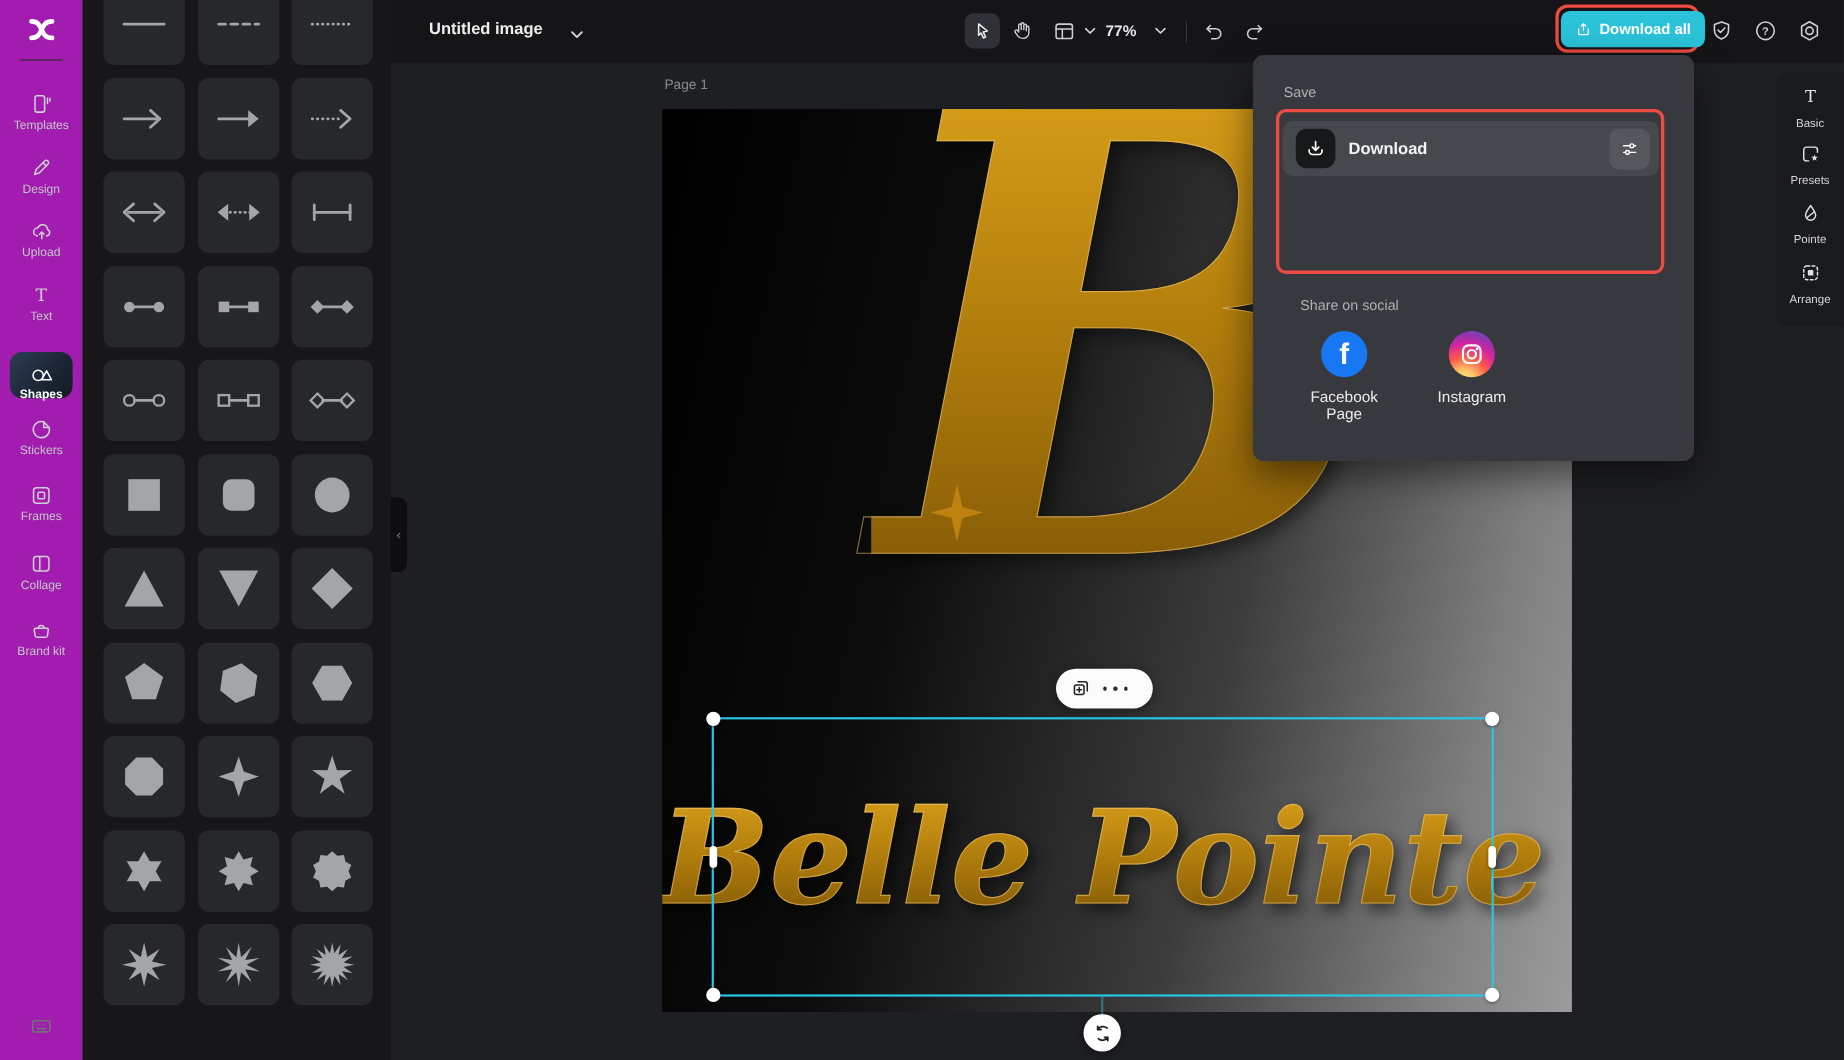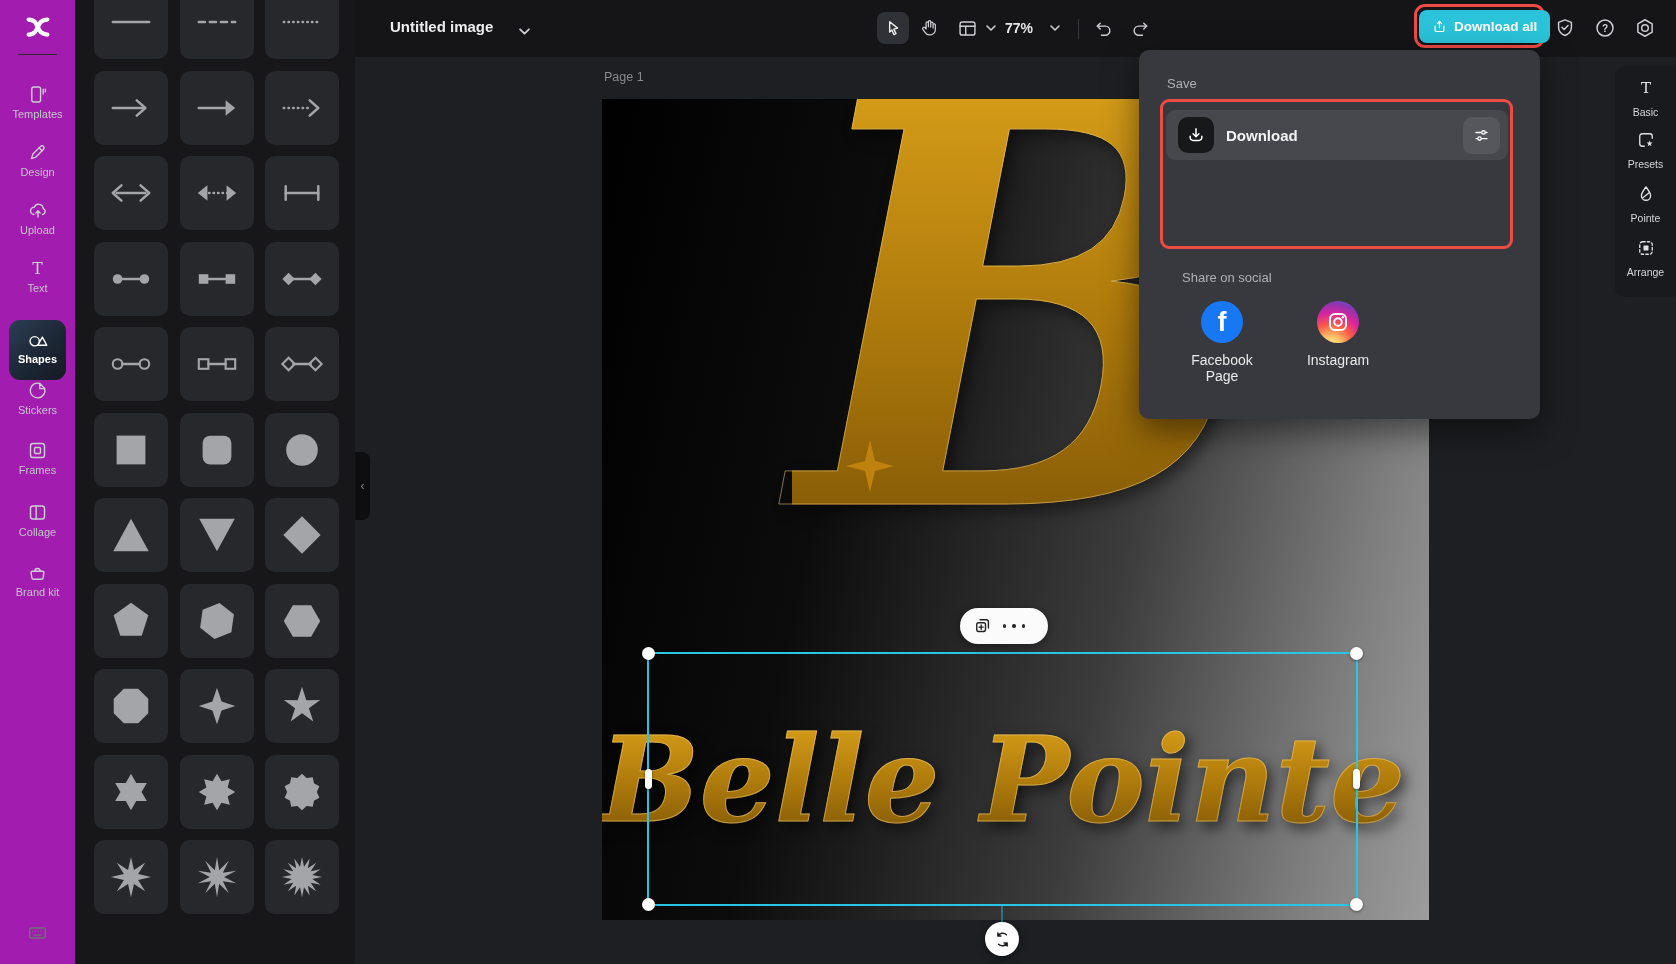--- a/index.html
+++ b/index.html
@@ -7,21 +7,21 @@
   svg{display:block;}
   .oi{fill:none;stroke:#cdcfd2;stroke-width:1.6;stroke-linecap:round;stroke-linejoin:round;}
 
   
   .rail{position:absolute;left:0;top:0;width:75px;height:964px;background:#a21caf;z-index:40;}
   .logo{position:absolute;left:22px;top:12px;width:32px;height:30px;cursor:pointer;}
   .rail-divider{position:absolute;left:18px;top:54px;width:39px;height:1px;background:#2c2c2f;}
   .nav-item{position:absolute;left:0;width:75px;text-align:center;cursor:pointer;}
   .nav-item .ic{display:flex;justify-content:center;margin-bottom:3px;}
   .nav-item .lbl{font-size:11px;color:#c3c5c8;line-height:12px;display:block;padding:0 6px;}
-  .nav-item.active{left:9px;width:57px;height:60px;border-radius:11px;background:linear-gradient(135deg,#2c3d53 0%,#1b2533 60%,#141a23 100%);padding-top:9px;box-sizing:border-box;}
+  .nav-item.active{left:9px;width:57px;height:42px;border-radius:11px;background:linear-gradient(135deg,#2c3d53 0%,#1b2533 60%,#141a23 100%);padding-top:9px;box-sizing:border-box;}
   .nav-item.active .lbl{color:#fff;font-weight:bold;}
   .kbd-btn{position:absolute;left:26px;top:922px;cursor:pointer;}
 
   
   .shapes-panel{position:absolute;left:75px;top:0;width:280px;height:964px;background:#17171a;overflow:hidden;z-index:30;}
   .shape-grid{position:absolute;left:19px;top:-15px;display:grid;grid-template-columns:repeat(3,74px);gap:11.5px;}
   .tile{width:74px;height:74px;border-radius:10px;background:#27282b;display:flex;align-items:center;justify-content:center;cursor:pointer;}
   .collapse-tab{position:absolute;left:355px;top:452px;width:15px;height:68px;background:#0e0e10;border-radius:0 8px 8px 0;z-index:31;display:flex;align-items:center;justify-content:center;color:#85878b;font-size:12px;cursor:pointer;}
 
   

